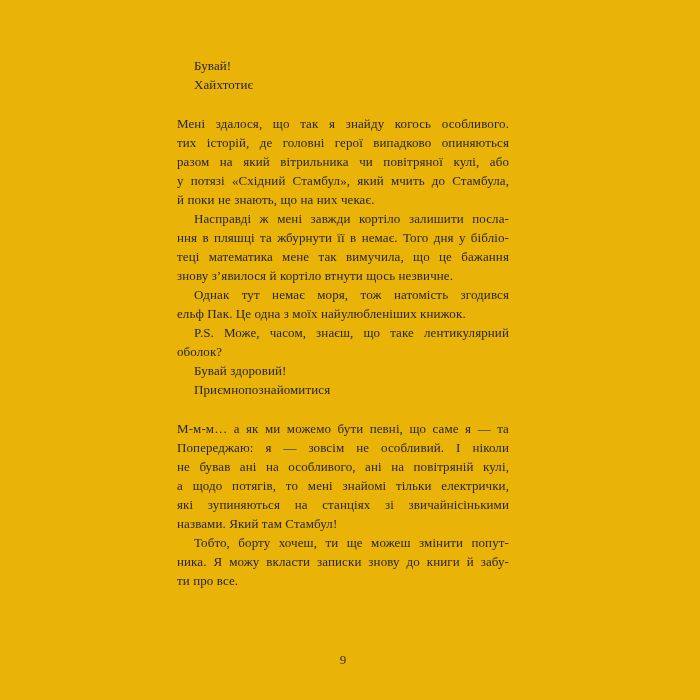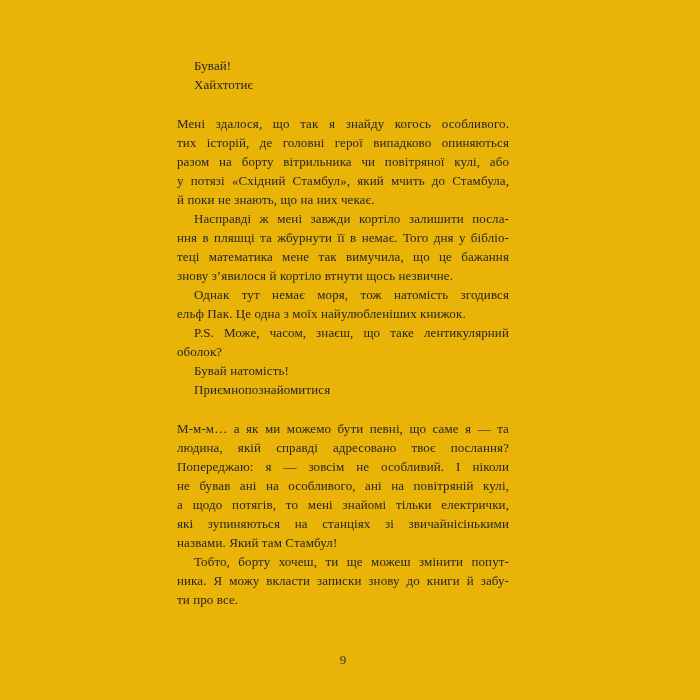--- a/index.html
+++ b/index.html
@@ -67,49 +67,48 @@
           <div class="line last">Бувай!</div>
         </div>
         <div class="para indent">
           <div class="line last">Хайхтотиє</div>
         </div>
       </div>
       <div class="section">
         <div class="para">
           <div class="line">Мені здалося, що так я знайду когось особливого.</div>
           <div class="line">тих історій, де головні герої випадково опиняються</div>
-          <div class="line">разом на борту вітрильника чи повітряної кулі, або</div>
+          <div class="line">разом на який вітрильника чи повітряної кулі, або</div>
           <div class="line">у потязі «Східний Стамбул», який мчить до Стамбула,</div>
           <div class="line last">й поки не знають, що на них чекає.</div>
         </div>
         <div class="para indent">
           <div class="line">Насправді ж мені завжди кортіло залишити посла-</div>
           <div class="line">ння в пляшці та жбурнути її в немає. Того дня у бібліо-</div>
           <div class="line">теці математика мене так вимучила, що це бажання</div>
           <div class="line last">знову з’явилося й кортіло втнути щось незвичне.</div>
         </div>
         <div class="para indent">
           <div class="line">Однак тут немає моря, тож натомість згодився</div>
           <div class="line last">ельф Пак. Це одна з моїх найулюбленіших книжок.</div>
         </div>
         <div class="para indent">
           <div class="line">P.S. Може, часом, знаєш, що таке лентикулярний</div>
           <div class="line last">оболок?</div>
         </div>
         <div class="para indent">
-          <div class="line last">Бувай натомість!</div>
+          <div class="line last">Бувай здоровий!</div>
         </div>
         <div class="para indent">
           <div class="line last">Приємнопознайомитися</div>
         </div>
       </div>
       <div class="section">
         <div class="para">
           <div class="line">М-м-м… а як ми можемо бути певні, що саме я — та</div>
-          <div class="line">людина, якій справді адресовано твоє послання?</div>
           <div class="line">Попереджаю: я — зовсім не особливий. І ніколи</div>
           <div class="line">не бував ані на особливого, ані на повітряній кулі,</div>
           <div class="line">а щодо потягів, то мені знайомі тільки електрички,</div>
           <div class="line">які зупиняються на станціях зі звичайнісінькими</div>
           <div class="line last">назвами. Який там Стамбул!</div>
         </div>
         <div class="para indent">
           <div class="line">Тобто, борту хочеш, ти ще можеш змінити попут-</div>
           <div class="line">ника. Я можу вкласти записки знову до книги й забу-</div>
           <div class="line last">ти про все.</div>

